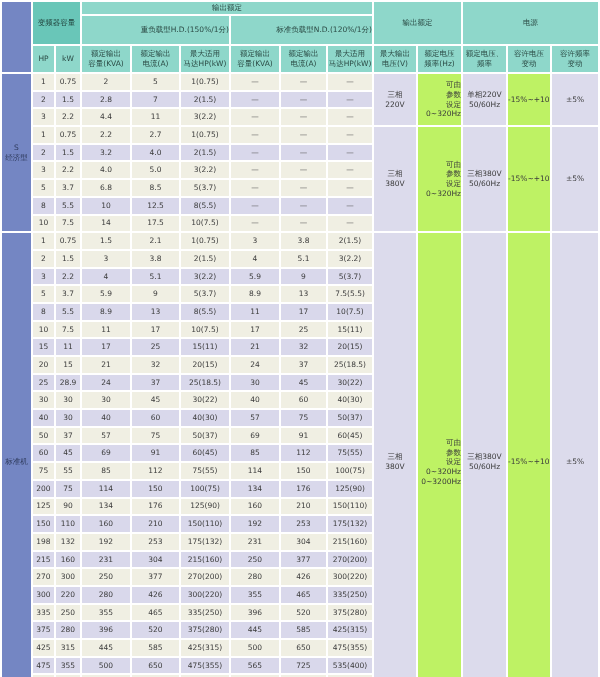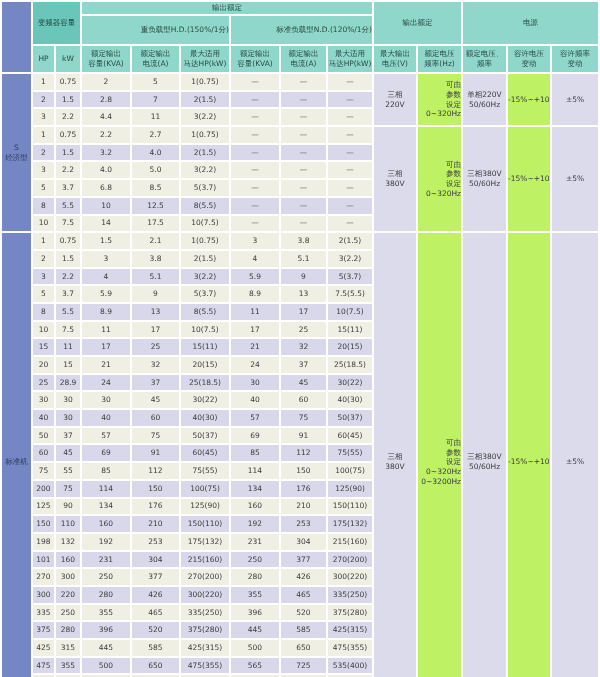--- a/index.html
+++ b/index.html
@@ -382,21 +382,21 @@
         <td class="c">198</td>
         <td class="c">132</td>
         <td class="c">192</td>
         <td class="c">253</td>
         <td class="c">175(132)</td>
         <td class="c">231</td>
         <td class="c">304</td>
         <td class="c">215(160)</td>
       </tr>
       <tr>
-        <td class="l">101</td>
+        <td class="l">215</td>
         <td class="l">160</td>
         <td class="l">231</td>
         <td class="l">304</td>
         <td class="l">215(160)</td>
         <td class="l">250</td>
         <td class="l">377</td>
         <td class="l">270(200)</td>
       </tr>
       <tr>
         <td class="c">270</td>

